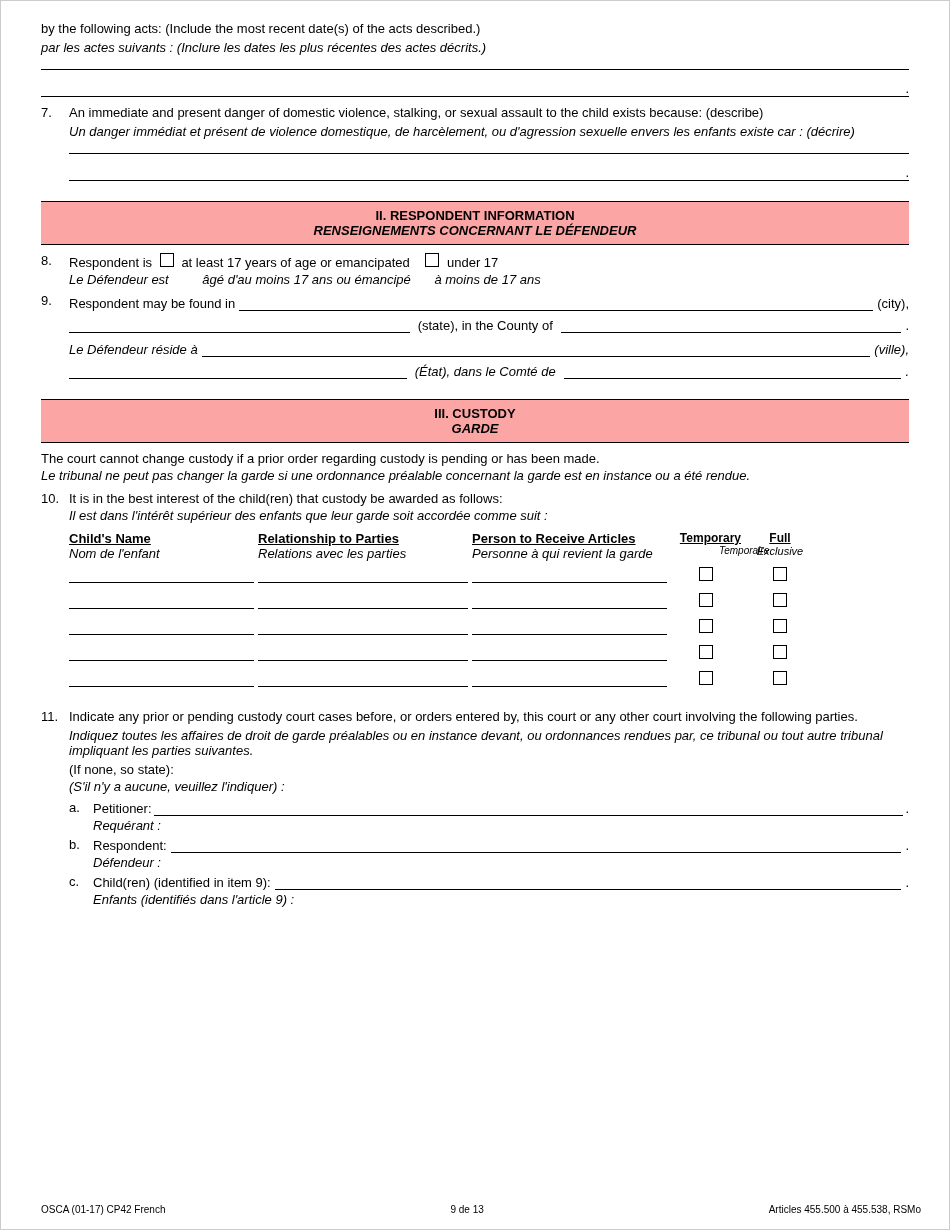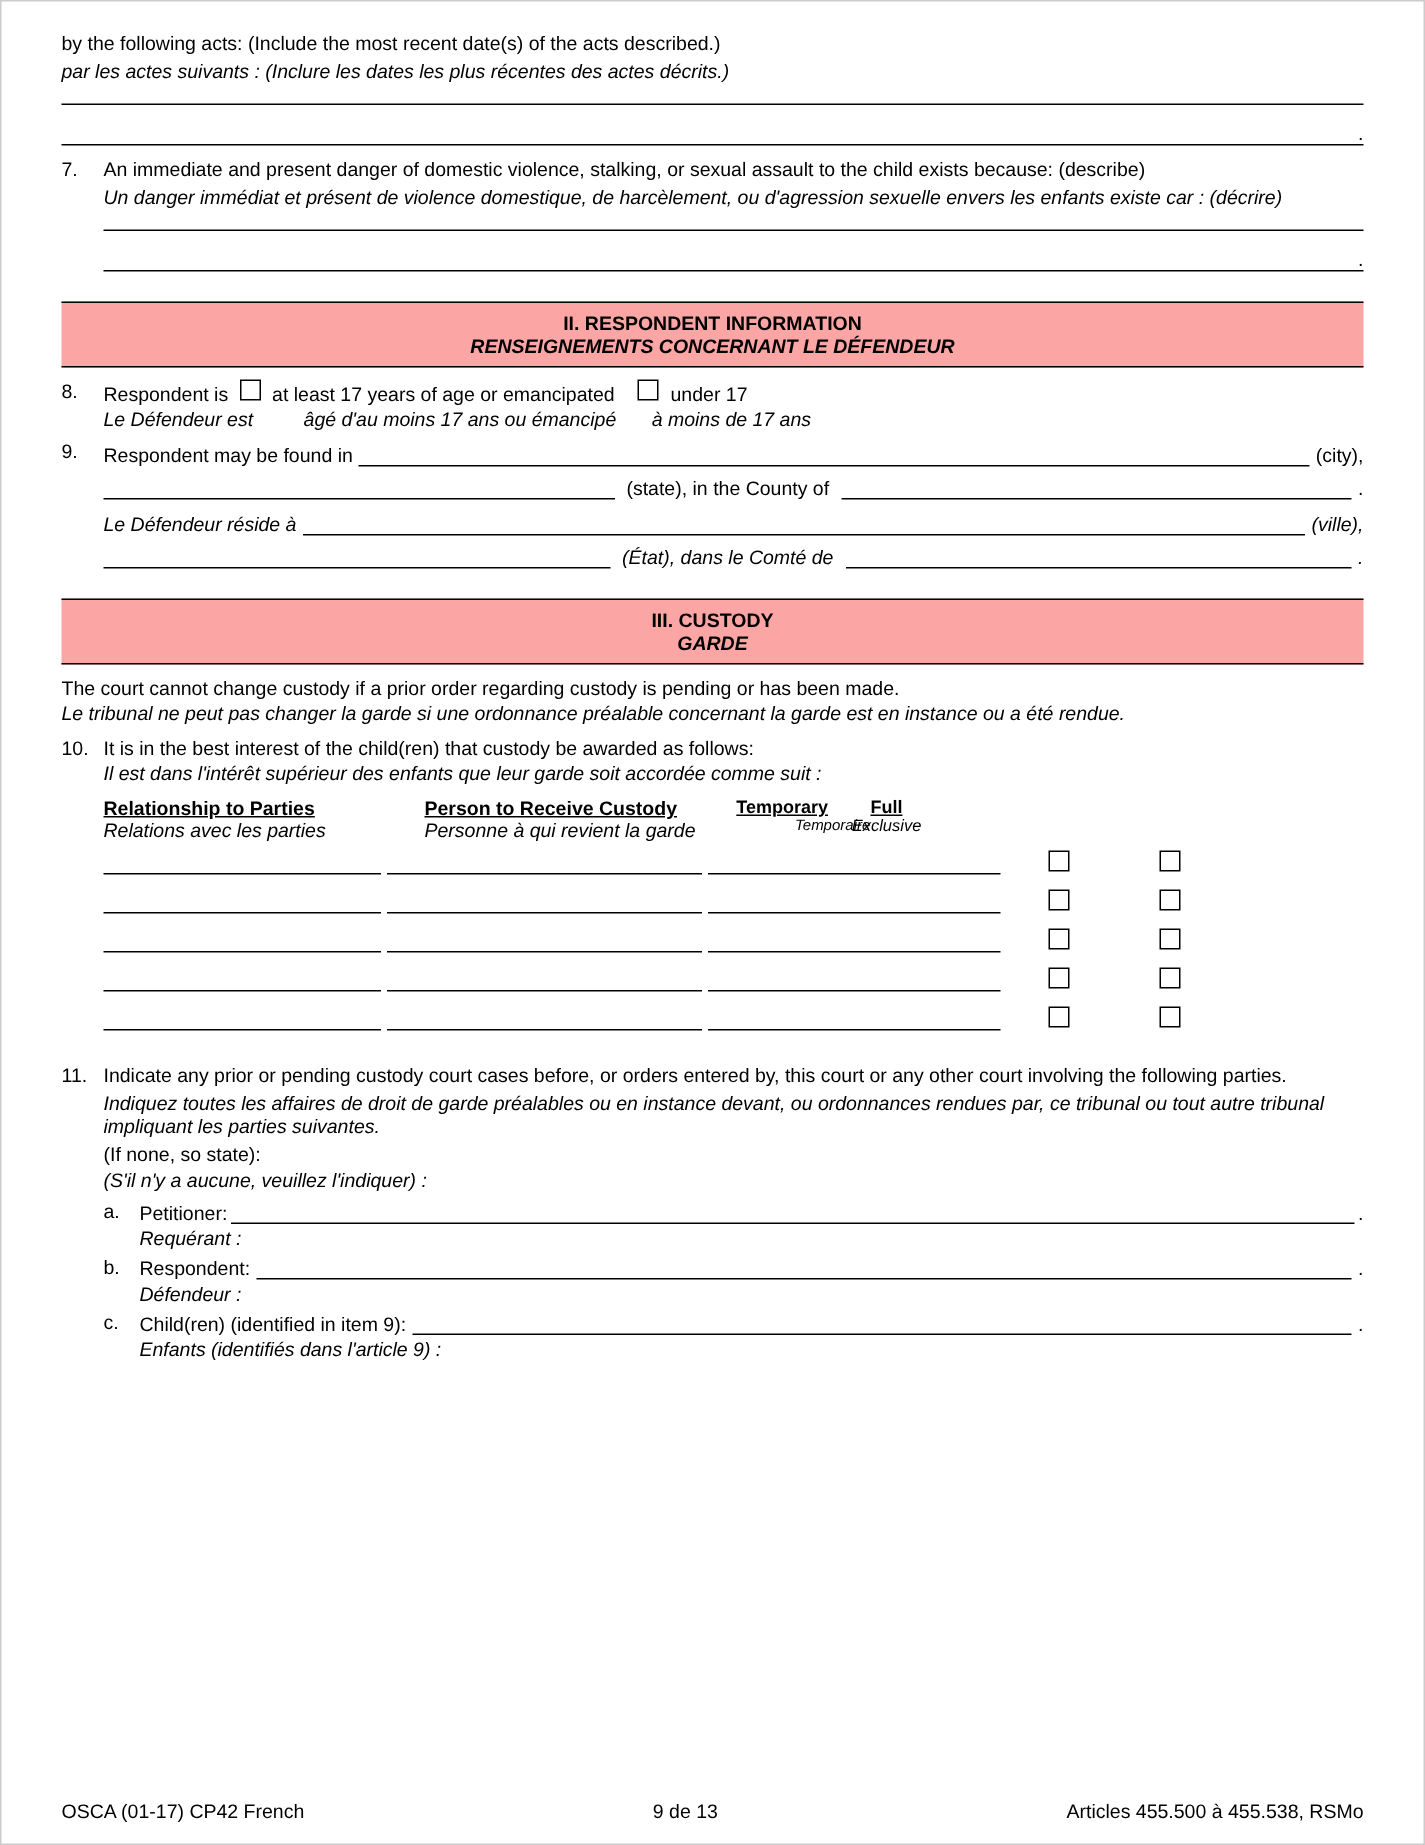--- a/index.html
+++ b/index.html
@@ -117,24 +117,24 @@
       width: 14px;
       height: 14px;
       border: 1px solid #000;
       display: inline-block;
     }
 
     .footer {
       position: absolute;
       bottom: 14px;
       left: 40px;
-      right: 40px;
+      right: 28px;
       display: flex;
       justify-content: space-between;
-      font-size: 13px;
+      font-size: 10px;
     }
 
     .sub-item {
       display: flex;
       gap: 6px;
       margin-bottom: 4px;
     }
     .sub-letter {
       min-width: 18px;
     }
@@ -247,26 +247,30 @@
     <div class="italic" style="margin-top:2px;">Le tribunal ne peut pas changer la garde si une ordonnance préalable concernant la garde est en instance ou a été rendue.</div>
   </div>
 
   <div class="numbered-item">
     <div class="num">10.</div>
     <div class="item-content">
       <div>It is in the best interest of the child(ren) that custody be awarded as follows:</div>
       <div class="italic" style="margin-top:2px;">Il est dans l'intérêt supérieur des enfants que leur garde soit accordée comme suit :</div>
 
       <div class="custody-table-header" style="margin-top:8px;">
+        <div class="col-child">
+          <div class="underline bold">Child's Name</div>
+          <div class="italic">Nom de l'enfant</div>
+        </div>
         <div class="col-rel">
           <div class="underline bold">Relationship to Parties</div>
           <div class="italic">Relations avec les parties</div>
         </div>
         <div class="col-person">
-          <div class="underline bold">Person to Receive Custody</div>
+          <div class="underline bold">Person to Receive Articles</div>
           <div class="italic">Personne à qui revient la garde</div>
         </div>
         <div class="col-temp">
           <div class="underline bold" style="font-size:12px;">Temporary</div>
           <div class="italic" style="font-size:10px;margin-left:48px;">Temporaire</div>
         </div>
         <div class="col-full">
           <div class="underline bold" style="font-size:12px;">Full</div>
           <div class="italic" style="font-size:11px;">Exclusive</div>
         </div>

